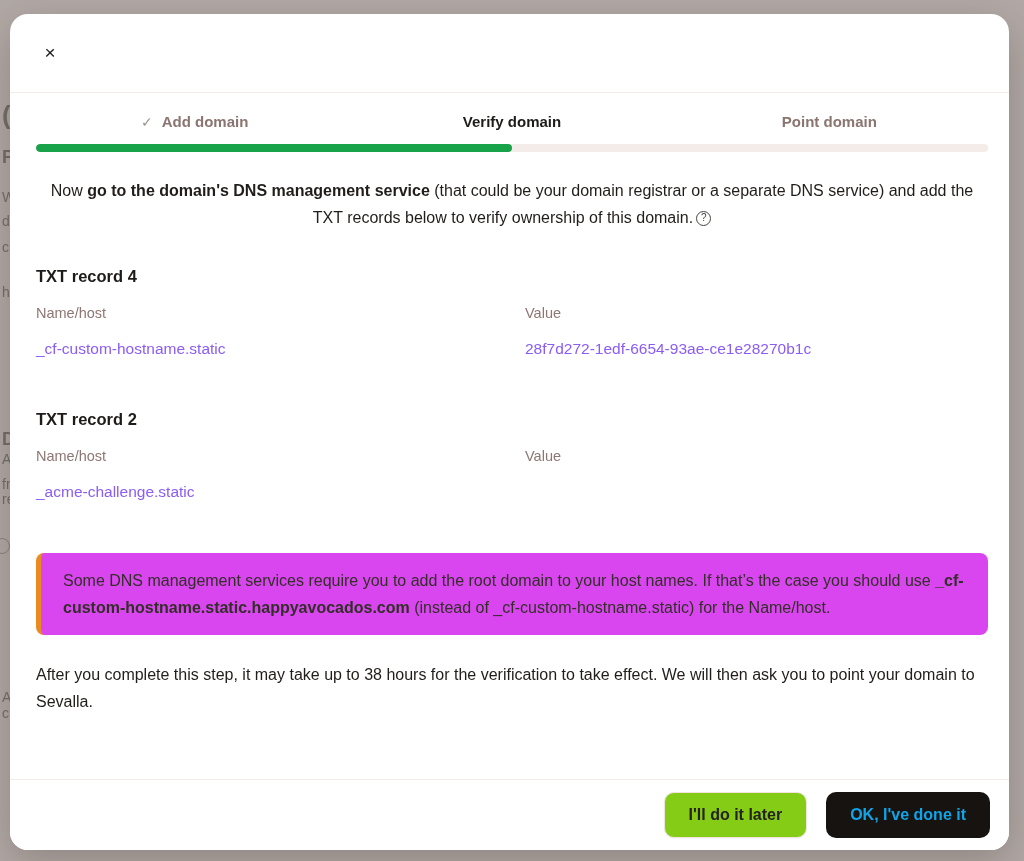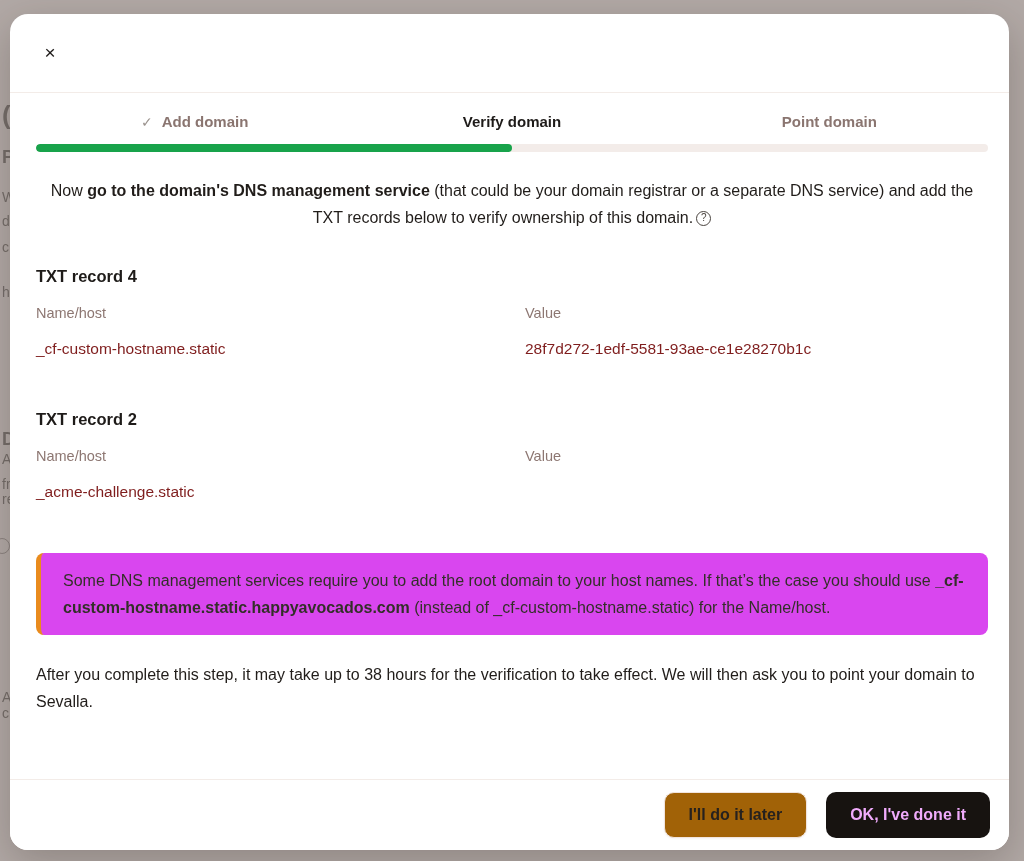--- a/index.html
+++ b/index.html
@@ -69,21 +69,21 @@
     display:inline-flex; align-items:center; justify-content:center;
     width:15px; height:15px; border:1px solid #4a443f; border-radius:50%;
     font-size:10px; line-height:1; color:#4a443f; vertical-align:2px; margin-left:3px;
   }
   
   .record { margin-top:36px; }
   .record + .record { margin-top:52px; }
   .record-title { font-size:16.5px; font-weight:bold; color:#1e1b19; }
   .record-grid { display:grid; grid-template-columns:489px 1fr; width:952px; }
   .record-labels { margin-top:19px; font-size:14.5px; color:#8d7772; }
-  .record-values { margin-top:19px; font-size:15.5px; color:#7f1d1d; }
+  .record-values { margin-top:19px; font-size:15.5px; color:#8b5cf6; }
   
   .warning {
     margin-top:52px; width:952px;
     background:#d946ef;
     border-left:5px solid #e98b1d;
     border-radius:8px;
     padding:14px 20px 14px 22px;
     font-size:16px; line-height:27px; color:#332f28;
   }
   
@@ -95,26 +95,26 @@
     display:flex; align-items:center; justify-content:flex-end; gap:19px;
     padding:0 19px;
     background:#fff;
   }
   .btn {
     height:46px; border-radius:10px; font-size:16px; font-weight:bold;
     padding:0 24px; cursor:pointer;
     font-family:"Liberation Sans", sans-serif;
   }
   .btn-secondary {
-    background:#a16207; color:#26211e;
+    background:#84cc16; color:#26211e;
     border:1px solid #f1e4de;
     box-shadow:0 1px 2px rgba(60,45,35,0.05);
   }
   .btn-primary {
-    background:#171310; color:#f0abfc; border:none;
+    background:#171310; color:#0ea5e9; border:none;
   }
   .bold { font-weight:bold; }
 </style>
 </head>
 <body>
 
 <div class="backdrop">
   <span class="frag big" style="top:102px;">(</span>
   <span class="frag bold" style="top:148px;">P</span>
   <span class="frag" style="top:190px;">W</span>
@@ -158,21 +158,21 @@
     <p class="intro"><span>Now </span><span class="bold">go to the domain's DNS management service</span><span> (that could be your domain registrar or a separate DNS service) and add the TXT records below to verify ownership of this domain.</span><span class="help-icon">?</span></p>
 
     <div class="record">
       <div class="record-title">TXT record 4</div>
       <div class="record-grid record-labels">
         <div>Name/host</div>
         <div>Value</div>
       </div>
       <div class="record-grid record-values">
         <div>_cf-custom-hostname.static</div>
-        <div>28f7d272-1edf-5581-93ae-ce1e28270b1c</div>
+        <div>28f7d272-1edf-6654-93ae-ce1e28270b1c</div>
       </div>
     </div>
 
     <div class="record">
       <div class="record-title">TXT record 2</div>
       <div class="record-grid record-labels">
         <div>Name/host</div>
         <div>Value</div>
       </div>
       <div class="record-grid record-values">

